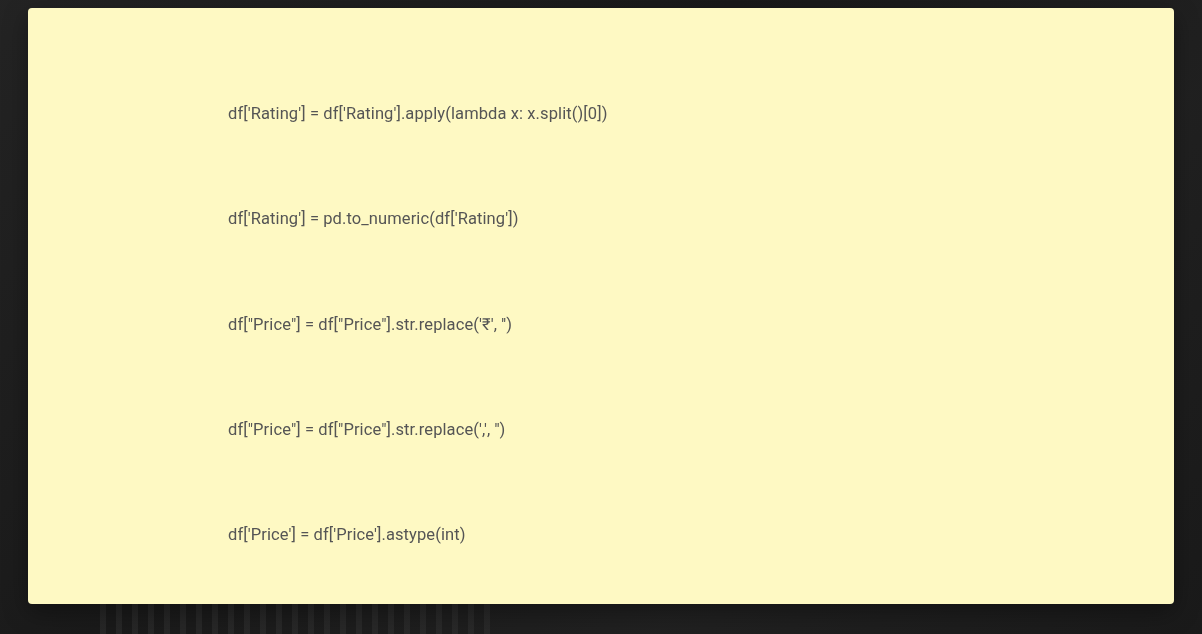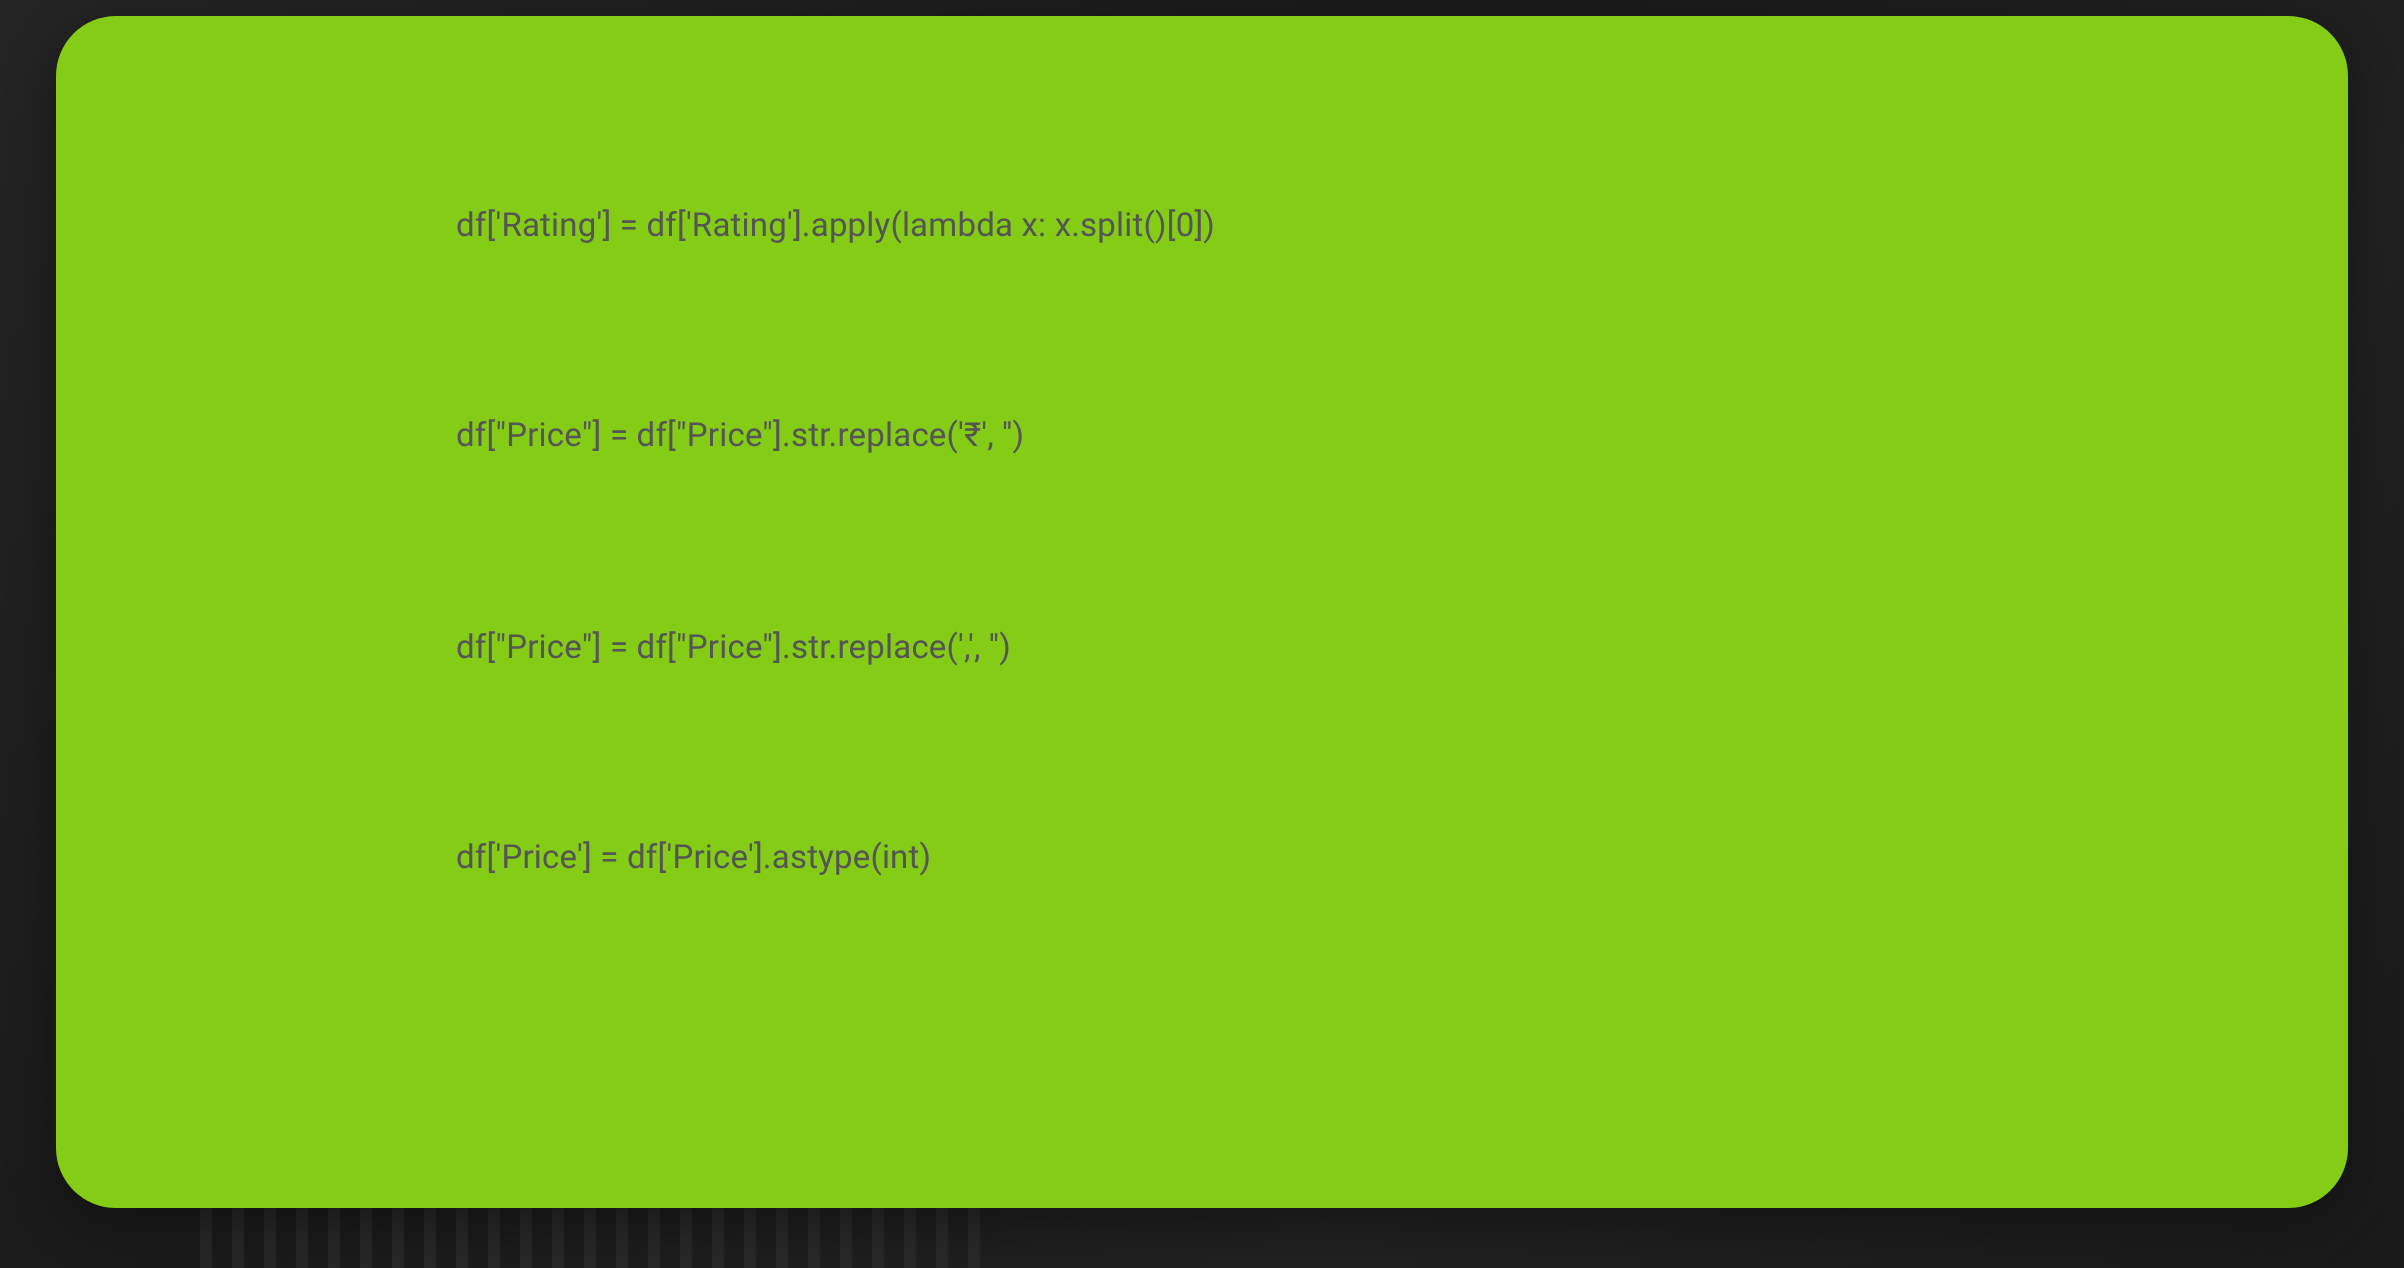--- a/index.html
+++ b/index.html
@@ -29,22 +29,22 @@
     height: 30px;
     background: repeating-linear-gradient(90deg, #333 0px, #333 6px, transparent 6px, transparent 16px);
     opacity: 0.5;
   }
   .card {
     position: absolute;
     left: 28px;
     top: 8px;
     right: 28px;
     bottom: 30px;
-    background: #84cc16;
-    border-radius: 30px;
+    background: #fef9c3;
+    border-radius: 4px;
     padding: 48px 175px 40px 200px;
     box-shadow: 0 8px 24px rgba(0,0,0,0.35);
   }
   .code-block {
     font-family: -apple-system, BlinkMacSystemFont, "Segoe UI", Roboto, "Helvetica Neue", Arial, sans-serif;
     font-size: 16.5px;
     line-height: 1.4;
     color: #5a5a5a;
     white-space: pre;
   }
@@ -59,20 +59,21 @@
 </style>
 </head>
 <body>
 
 <div class="bg-overlay"></div>
 <div class="bg-texture"></div>
 
 <div class="card">
   <div class="code-block">
     <div class="code-line">df['Rating'] = df['Rating'].apply(lambda x: x.split()[0])</div>
+    <div class="code-line">df['Rating'] = pd.to_numeric(df['Rating'])</div>
     <div class="code-line">df["Price"] = df["Price"].str.replace('₹', '')</div>
     <div class="code-line">df["Price"] = df["Price"].str.replace(',', '')</div>
     <div class="code-line">df['Price'] = df['Price'].astype(int)</div>
     
     
     
   </div>
 </div>
 
 </body></html>

